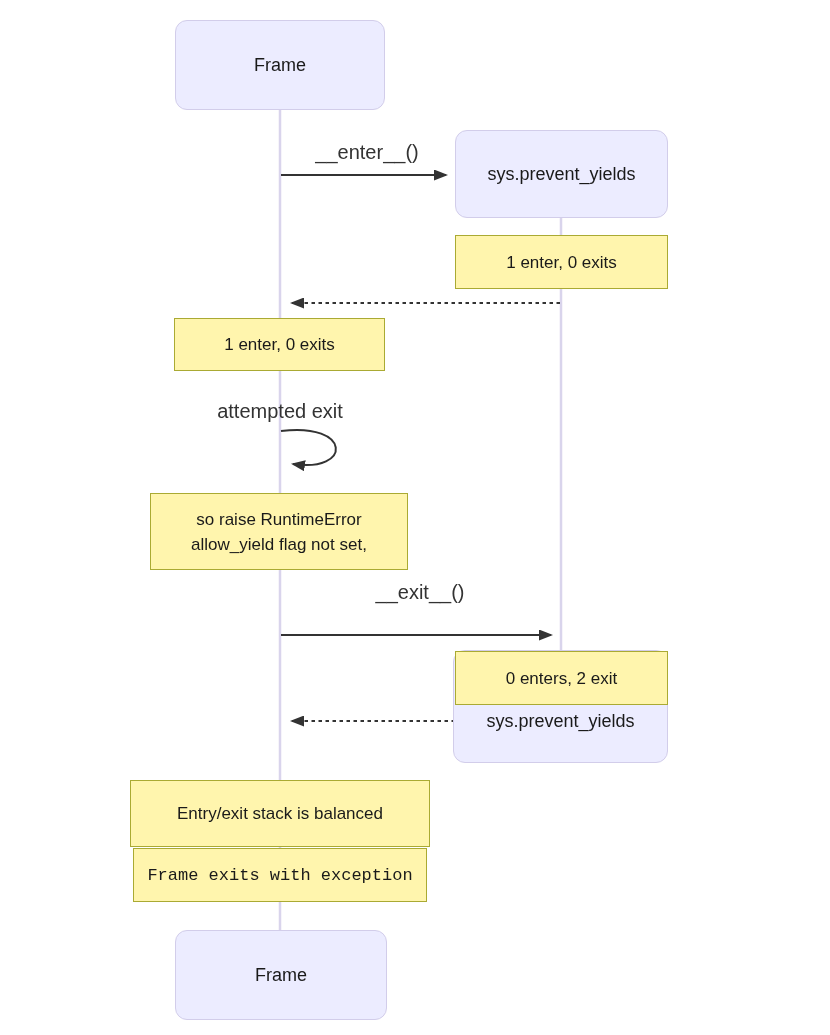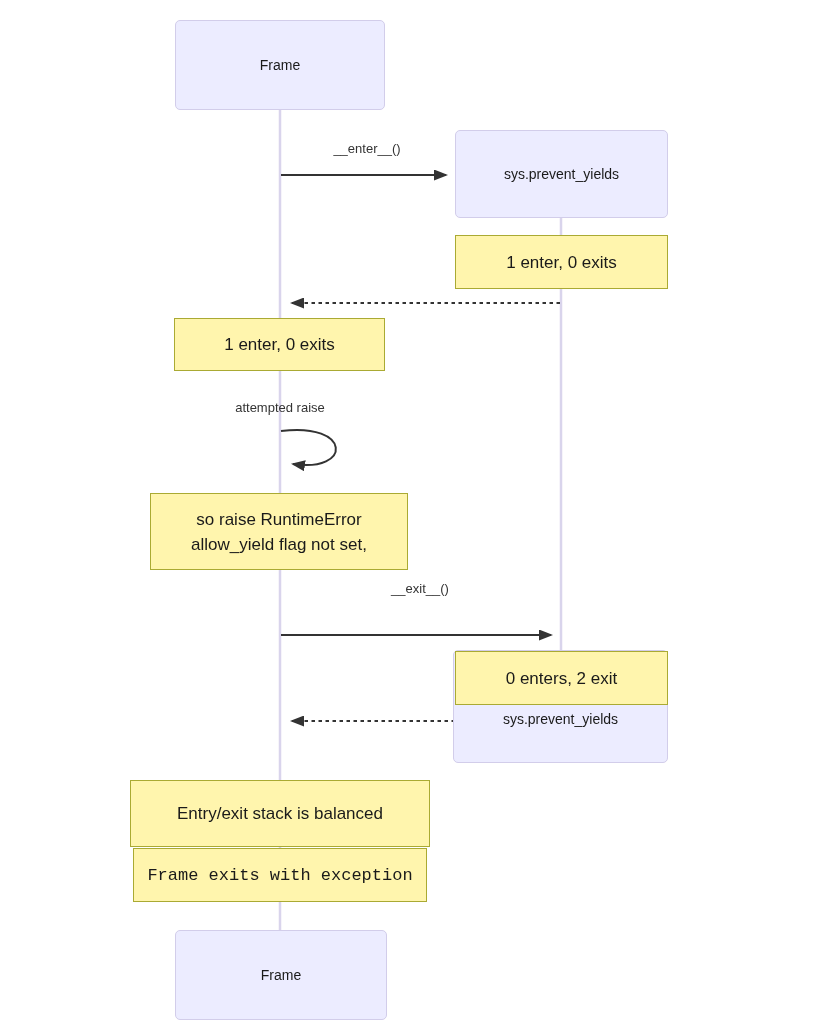--- a/index.html
+++ b/index.html
@@ -6,26 +6,26 @@
     --actor-fill:#ececff; --actor-border:#d2cdea;
     --note-fill:#fff5ad;  --note-border:#aaaa33;
     --arrow-color:#333333; --lifeline-color:#d9d4ec;
     --text-color:#1a1a1a; --label-color:#333333; --bg:#ffffff;
   }
   *{box-sizing:border-box;margin:0;padding:0;}
   body{background:#ffffff;font-family:"Liberation Sans",sans-serif;}
   .canvas{position:relative;width:830px;height:1035px;background:var(--bg);overflow:hidden;}
   .layer{position:absolute;left:0;top:0;z-index:0;}
   .actor{position:absolute;z-index:1;background:var(--actor-fill);border:1px solid var(--actor-border);
-         border-radius:5px;display:flex;align-items:center;justify-content:center;
-         font-size:14px;color:var(--text-color);}
+         border-radius:12px;display:flex;align-items:center;justify-content:center;
+         font-size:18px;color:var(--text-color);}
   .note{position:absolute;z-index:1;background:var(--note-fill);border:1px solid var(--note-border);
         display:flex;flex-direction:column;align-items:center;justify-content:center;
         font-size:17px;line-height:25px;color:var(--text-color);text-align:left;}
-  .msg-label{position:absolute;z-index:1;font-size:13px;color:var(--label-color);text-align:center;}
+  .msg-label{position:absolute;z-index:1;font-size:20px;color:var(--label-color);text-align:center;}
   .msg-line{stroke:var(--arrow-color);stroke-width:2;fill:none;}
   .dashed{stroke-dasharray:3.5 3.5;}
   .lifeline{stroke:var(--lifeline-color);stroke-width:2.5;}
   .arrowhead{fill:var(--arrow-color);stroke:none;}
 
   #actor-frame-top{left:175px;top:20px;width:210px;height:90px;}
   #actor-sys-top{left:455px;top:130px;width:213px;height:88px;}
   #note-sys-1{left:455px;top:235px;width:213px;height:54px;}
   #note-frame-1{left:174px;top:318px;width:211px;height:53px;}
   #note-allow{left:150px;top:493px;width:258px;height:77px;}
@@ -73,21 +73,21 @@
 
   <div class="note" id="note-sys-1">
     <span>1 enter, 0 exits</span>
   </div>
 
   <div class="note" id="note-frame-1">
     <span>1 enter, 0 exits</span>
   </div>
 
   <div class="msg-label" id="label-attempted">
-    <span>attempted raise</span>
+    <span>attempted exit</span>
   </div>
 
   <div class="note" id="note-allow">
     <span>so raise RuntimeError</span>
     <span>allow_yield flag not set,</span>
   </div>
 
   <div class="msg-label" id="label-exit">
     <span>__exit__()</span>
   </div>

